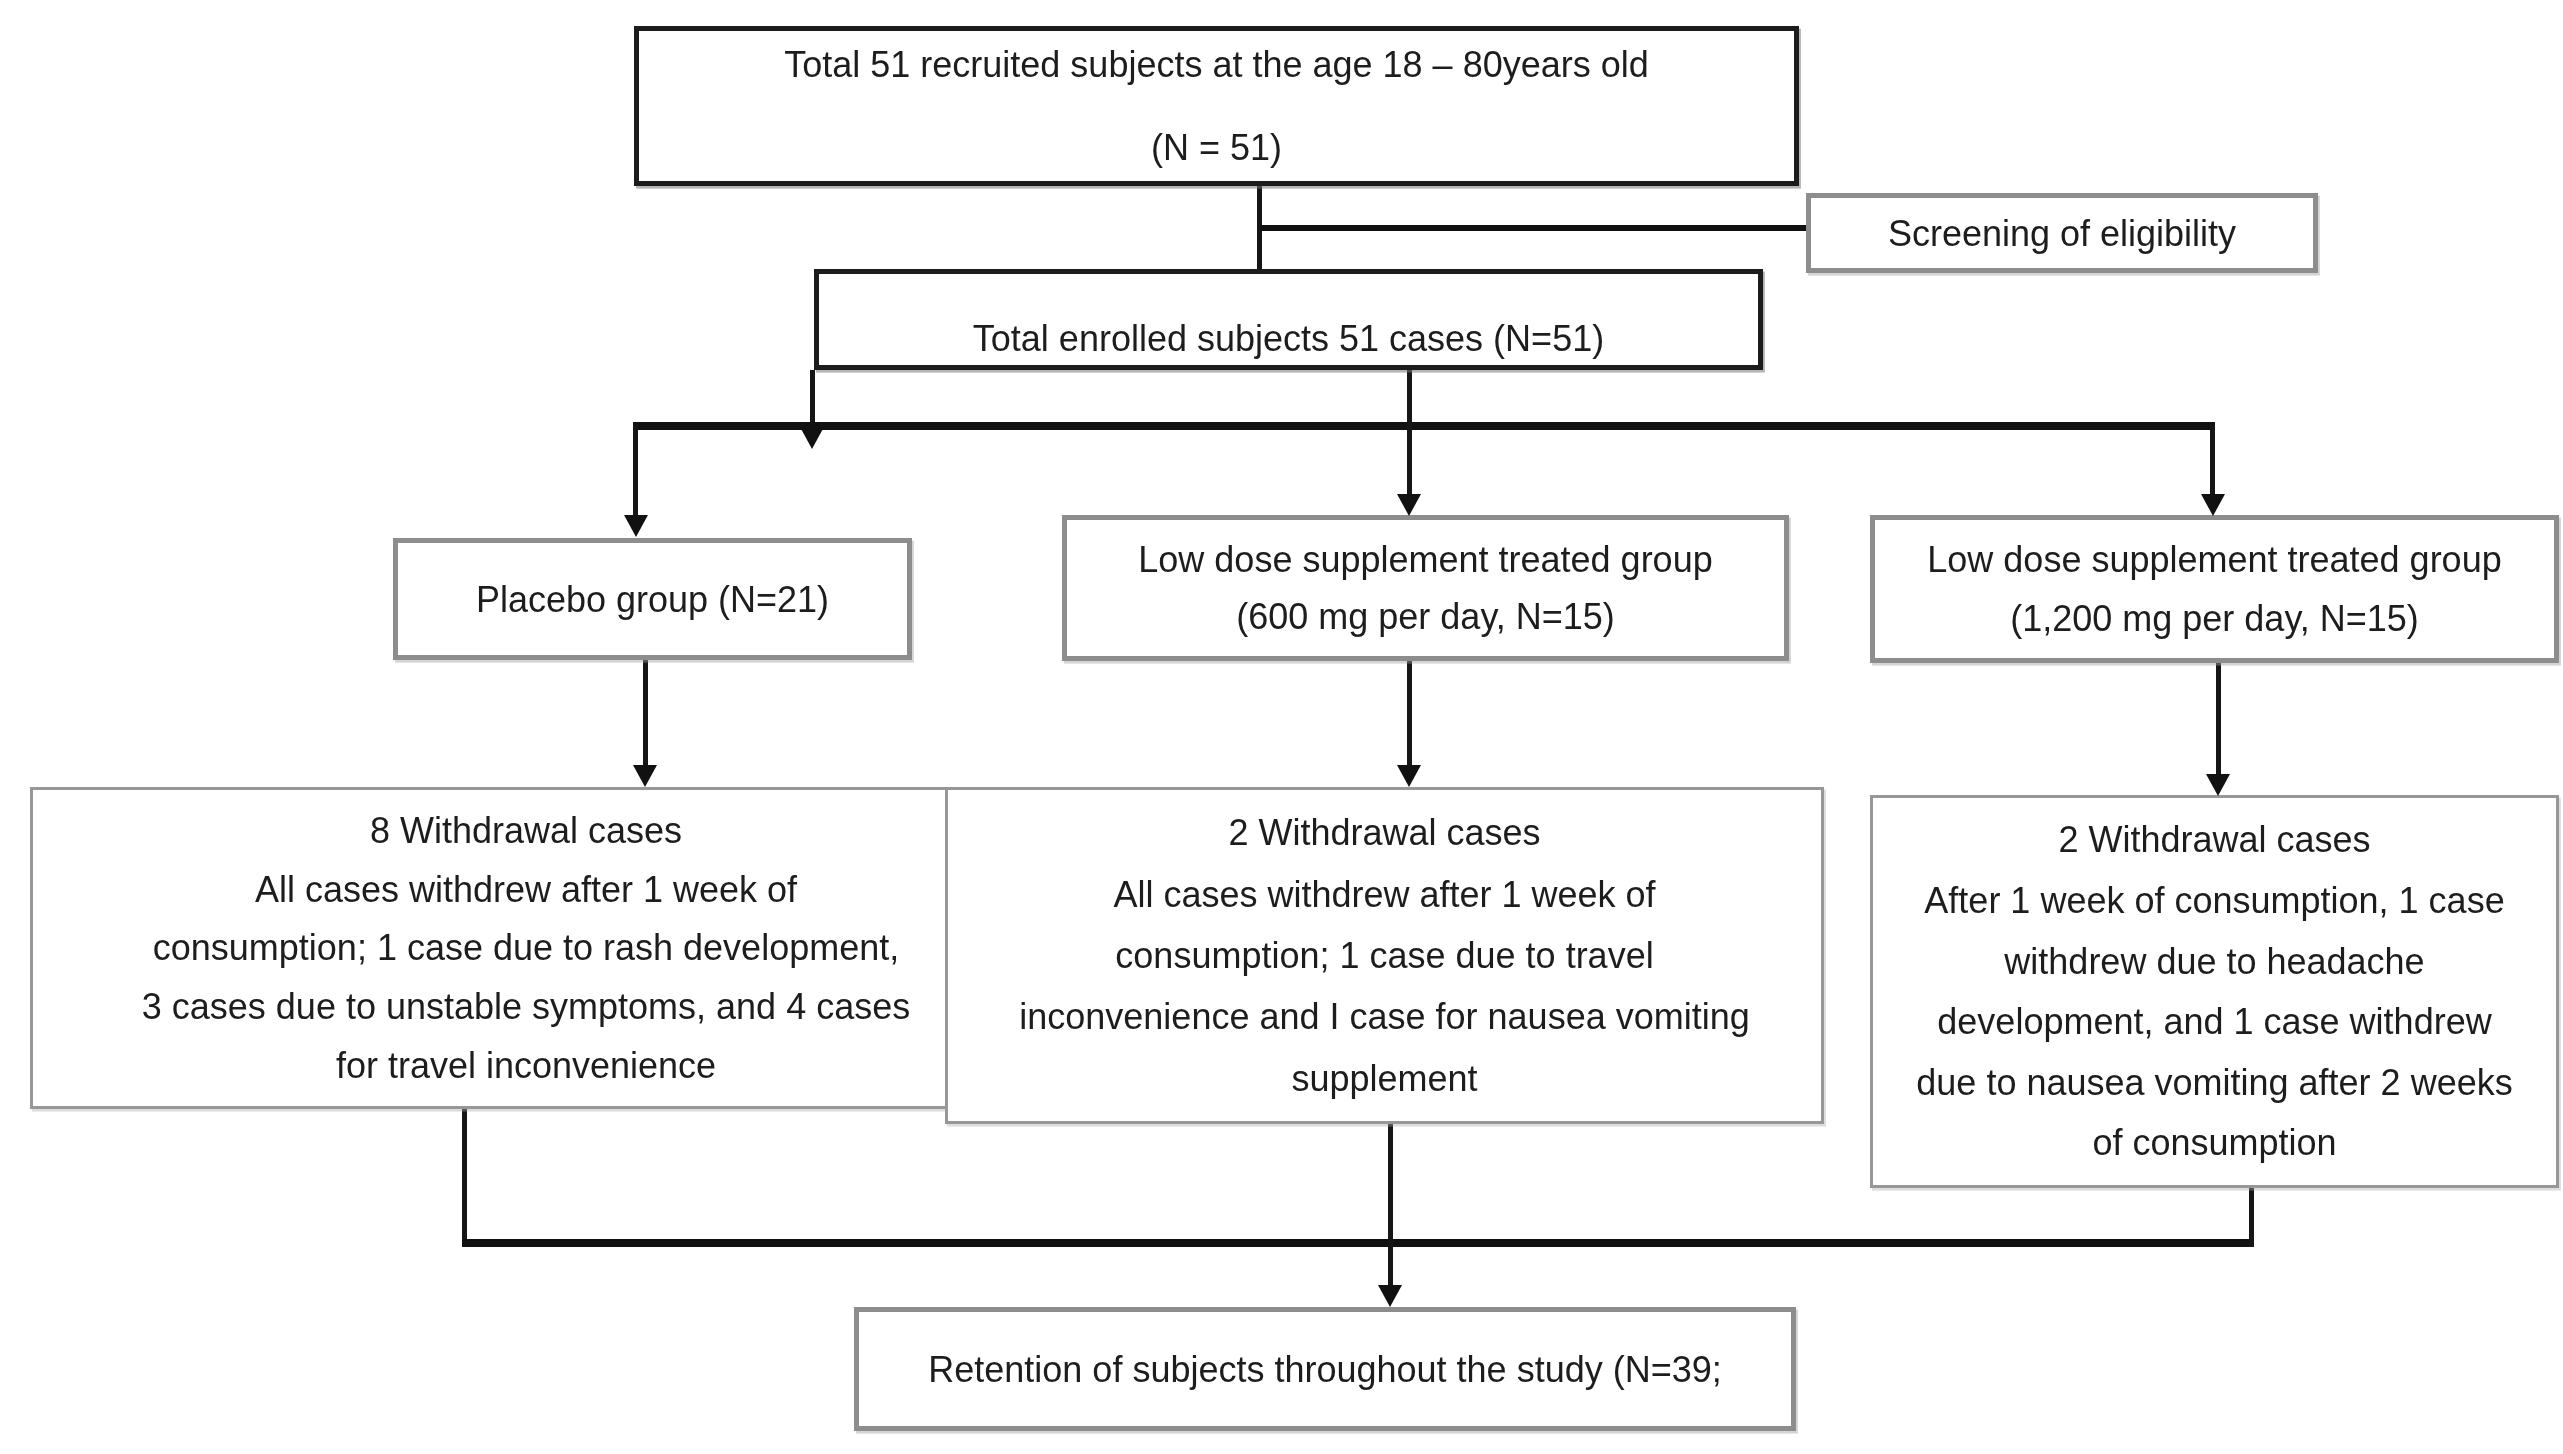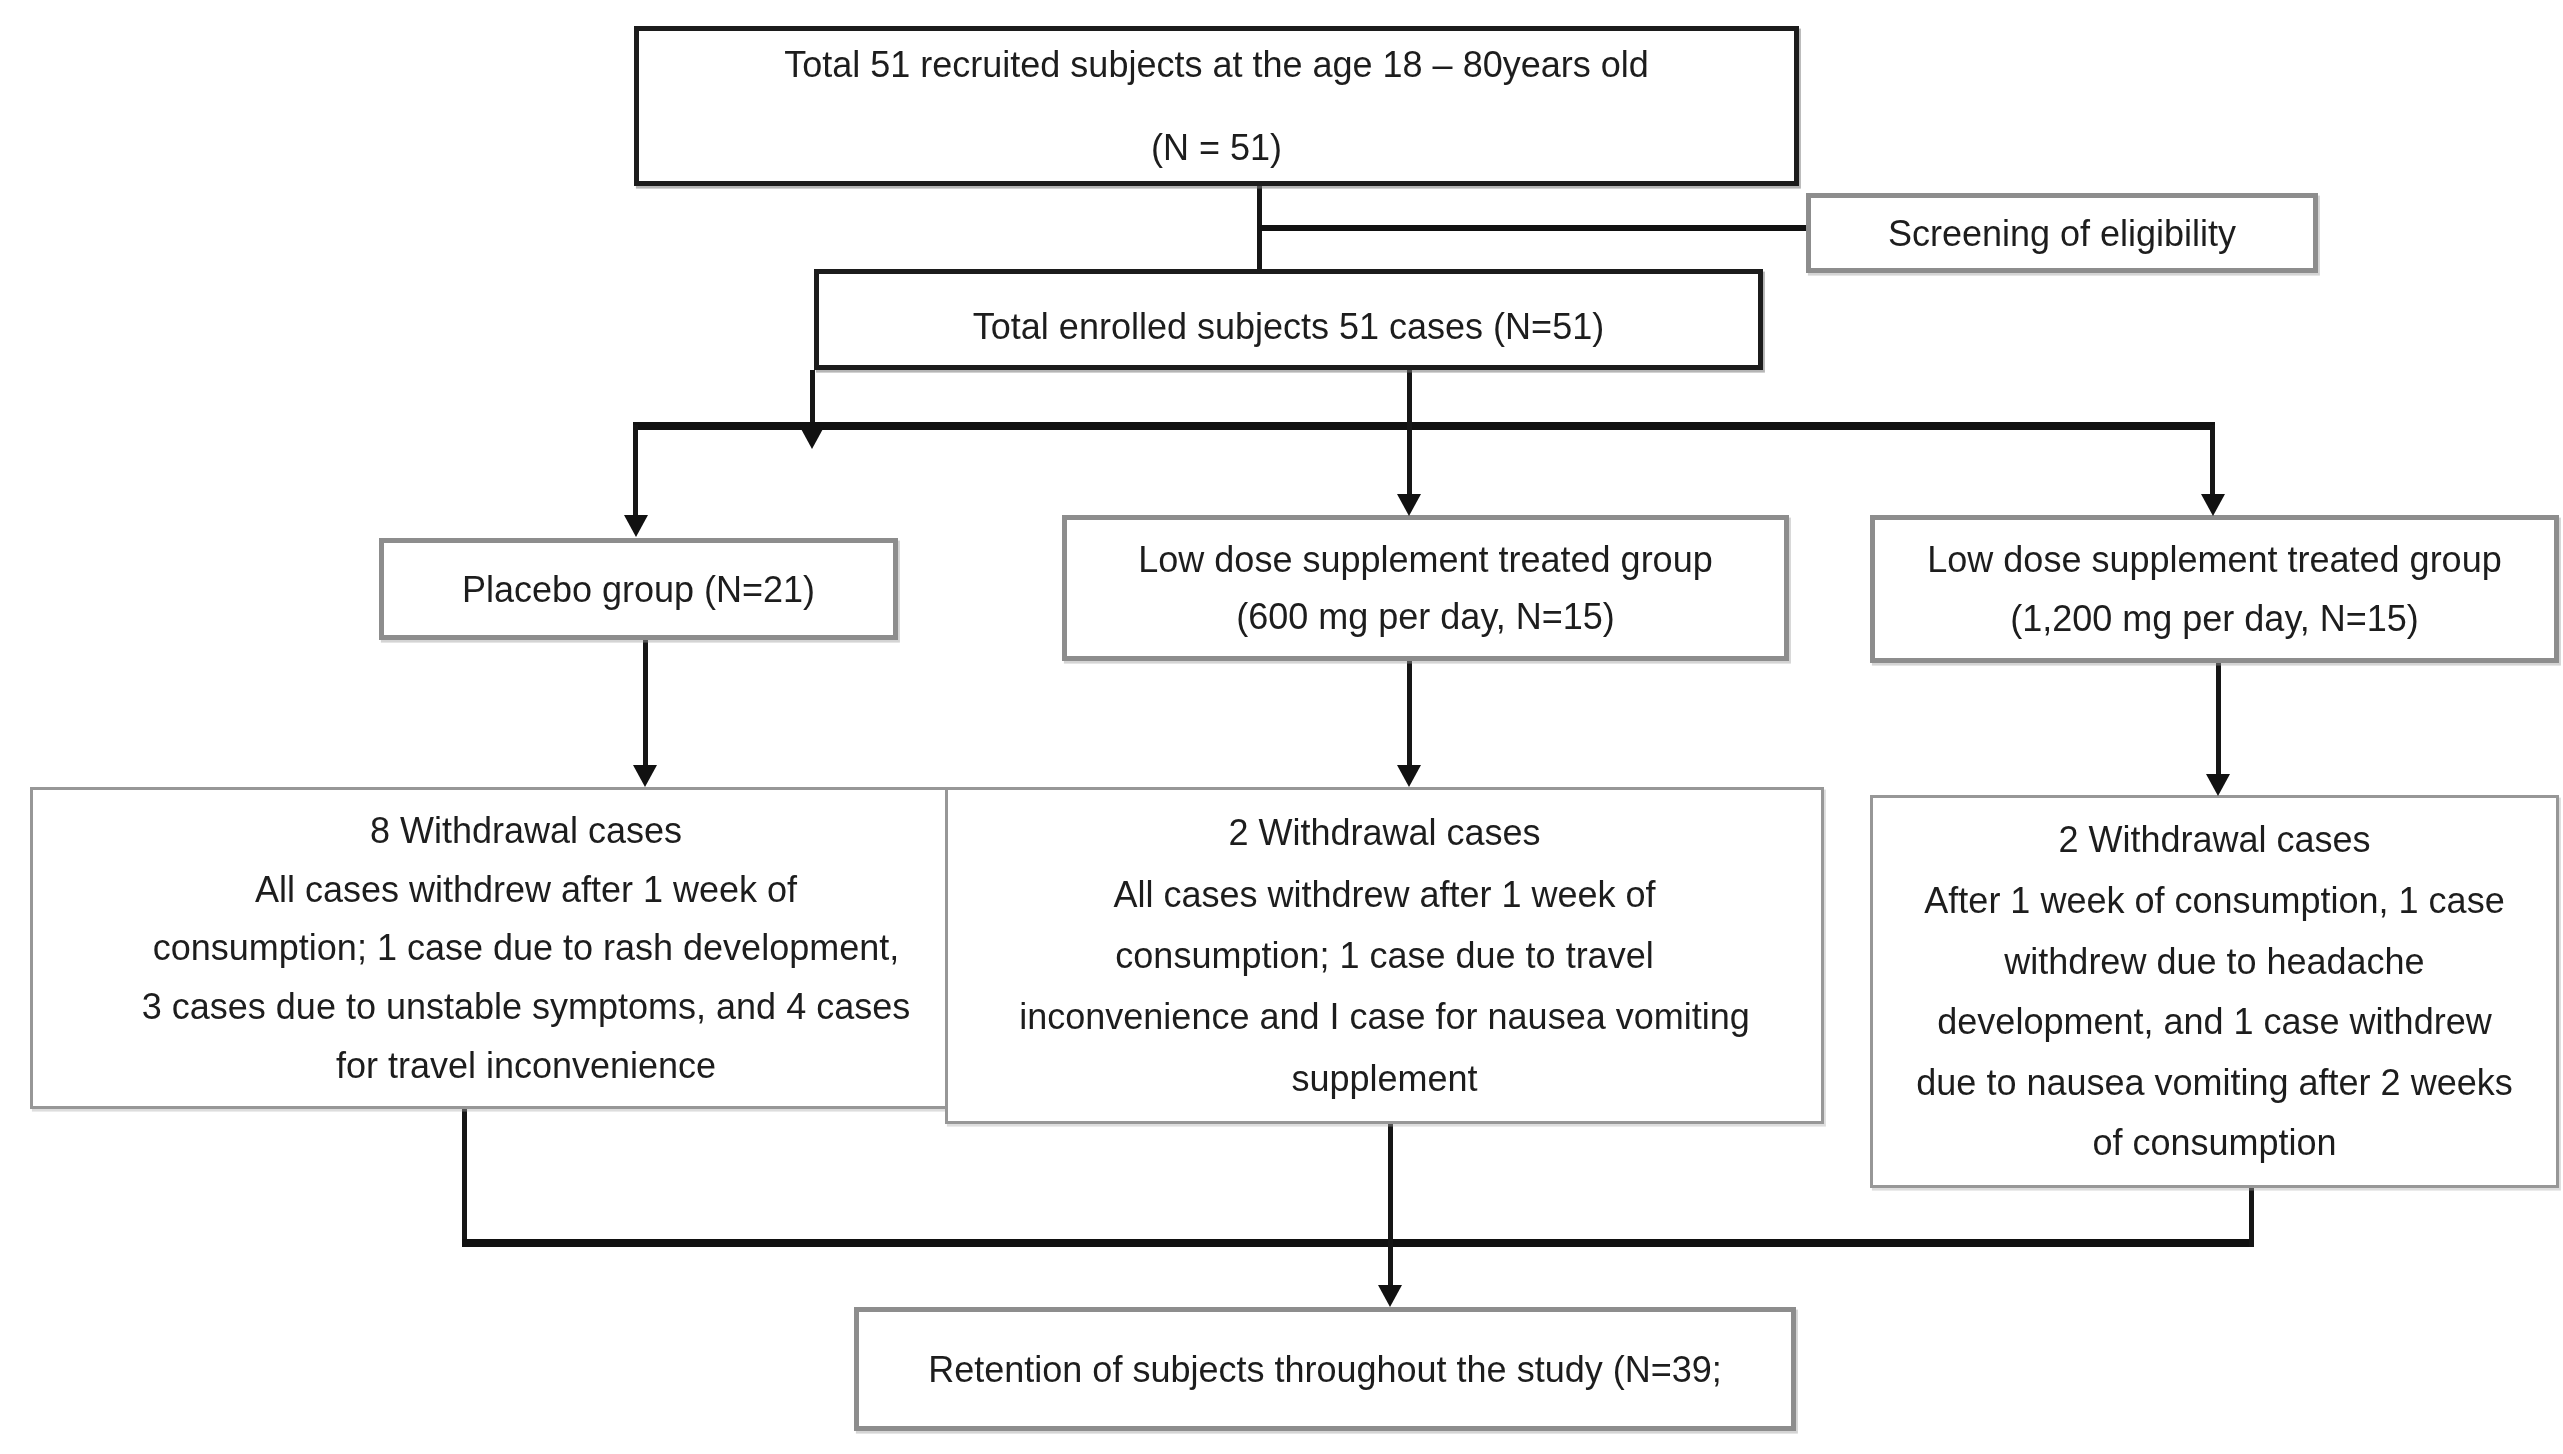--- a/index.html
+++ b/index.html
@@ -51,25 +51,25 @@
 
   <div class="box box-heavy" style="left:634px; top:26px; width:1165px; height:160px;">
     <span class="tline">Total 51 recruited subjects at the age 18 – 80years old</span>
     <span class="tline">(N = 51)</span>
   </div>
 
   <div class="box box-gray" style="left:1806px; top:193px; width:512px; height:80px;">
     <span class="tline">Screening of eligibility</span>
   </div>
 
-  <div class="box box-heavy" style="left:814px; top:269px; width:949px; height:101px; justify-content:center; padding-top:18px;">
+  <div class="box box-heavy" style="left:814px; top:269px; width:949px; height:101px; justify-content:flex-end; padding-top:18px;">
     <span class="tline">Total enrolled subjects 51 cases (N=51)</span>
   </div>
 
-  <div class="box box-gray" style="left:379px; top:538px; width:519px; height:102px;">
+  <div class="box box-gray" style="left:393px; top:538px; width:519px; height:122px;">
     <span class="tline">Placebo  group (N=21)</span>
   </div>
 
   <div class="box box-gray" style="left:1062px; top:515px; width:727px; height:146px;">
     <span class="tline">Low dose supplement treated group</span>
     <span class="tline">(600 mg per day, N=15)</span>
   </div>
 
   <div class="box box-gray" style="left:1870px; top:515px; width:689px; height:148px;">
     <span class="tline">Low dose supplement treated group</span>

